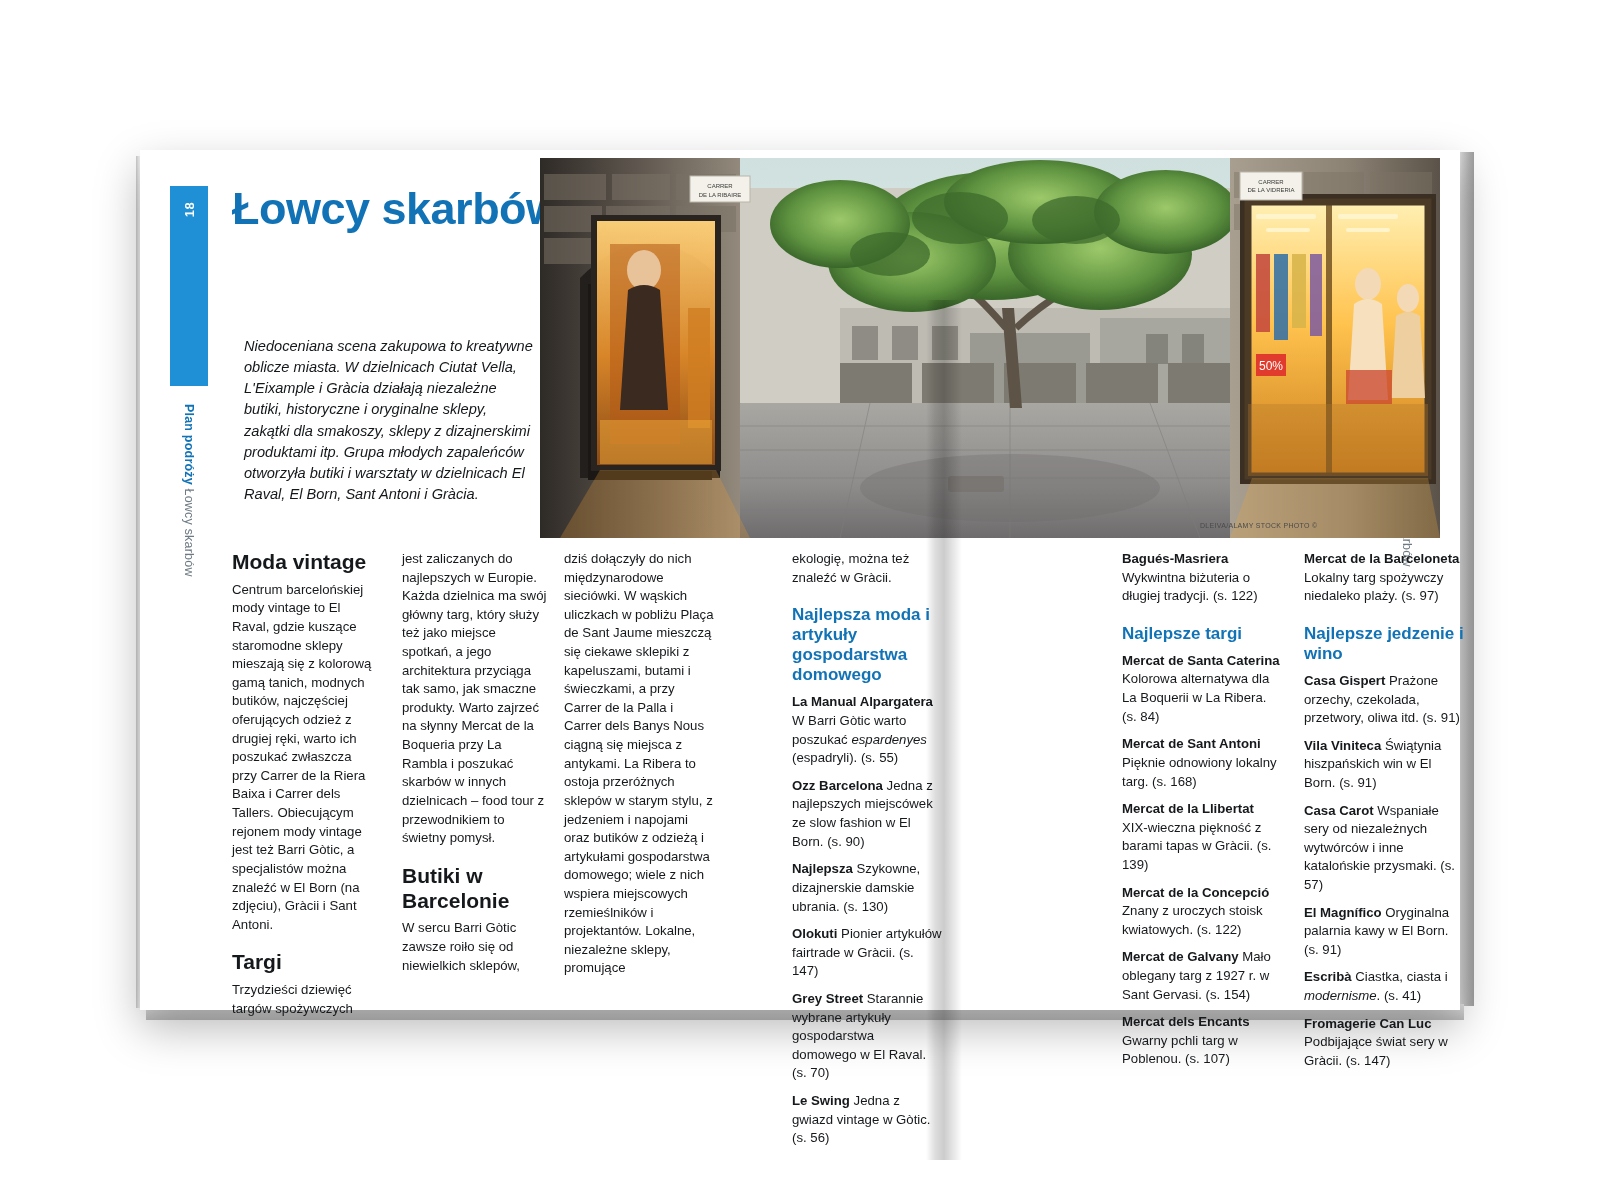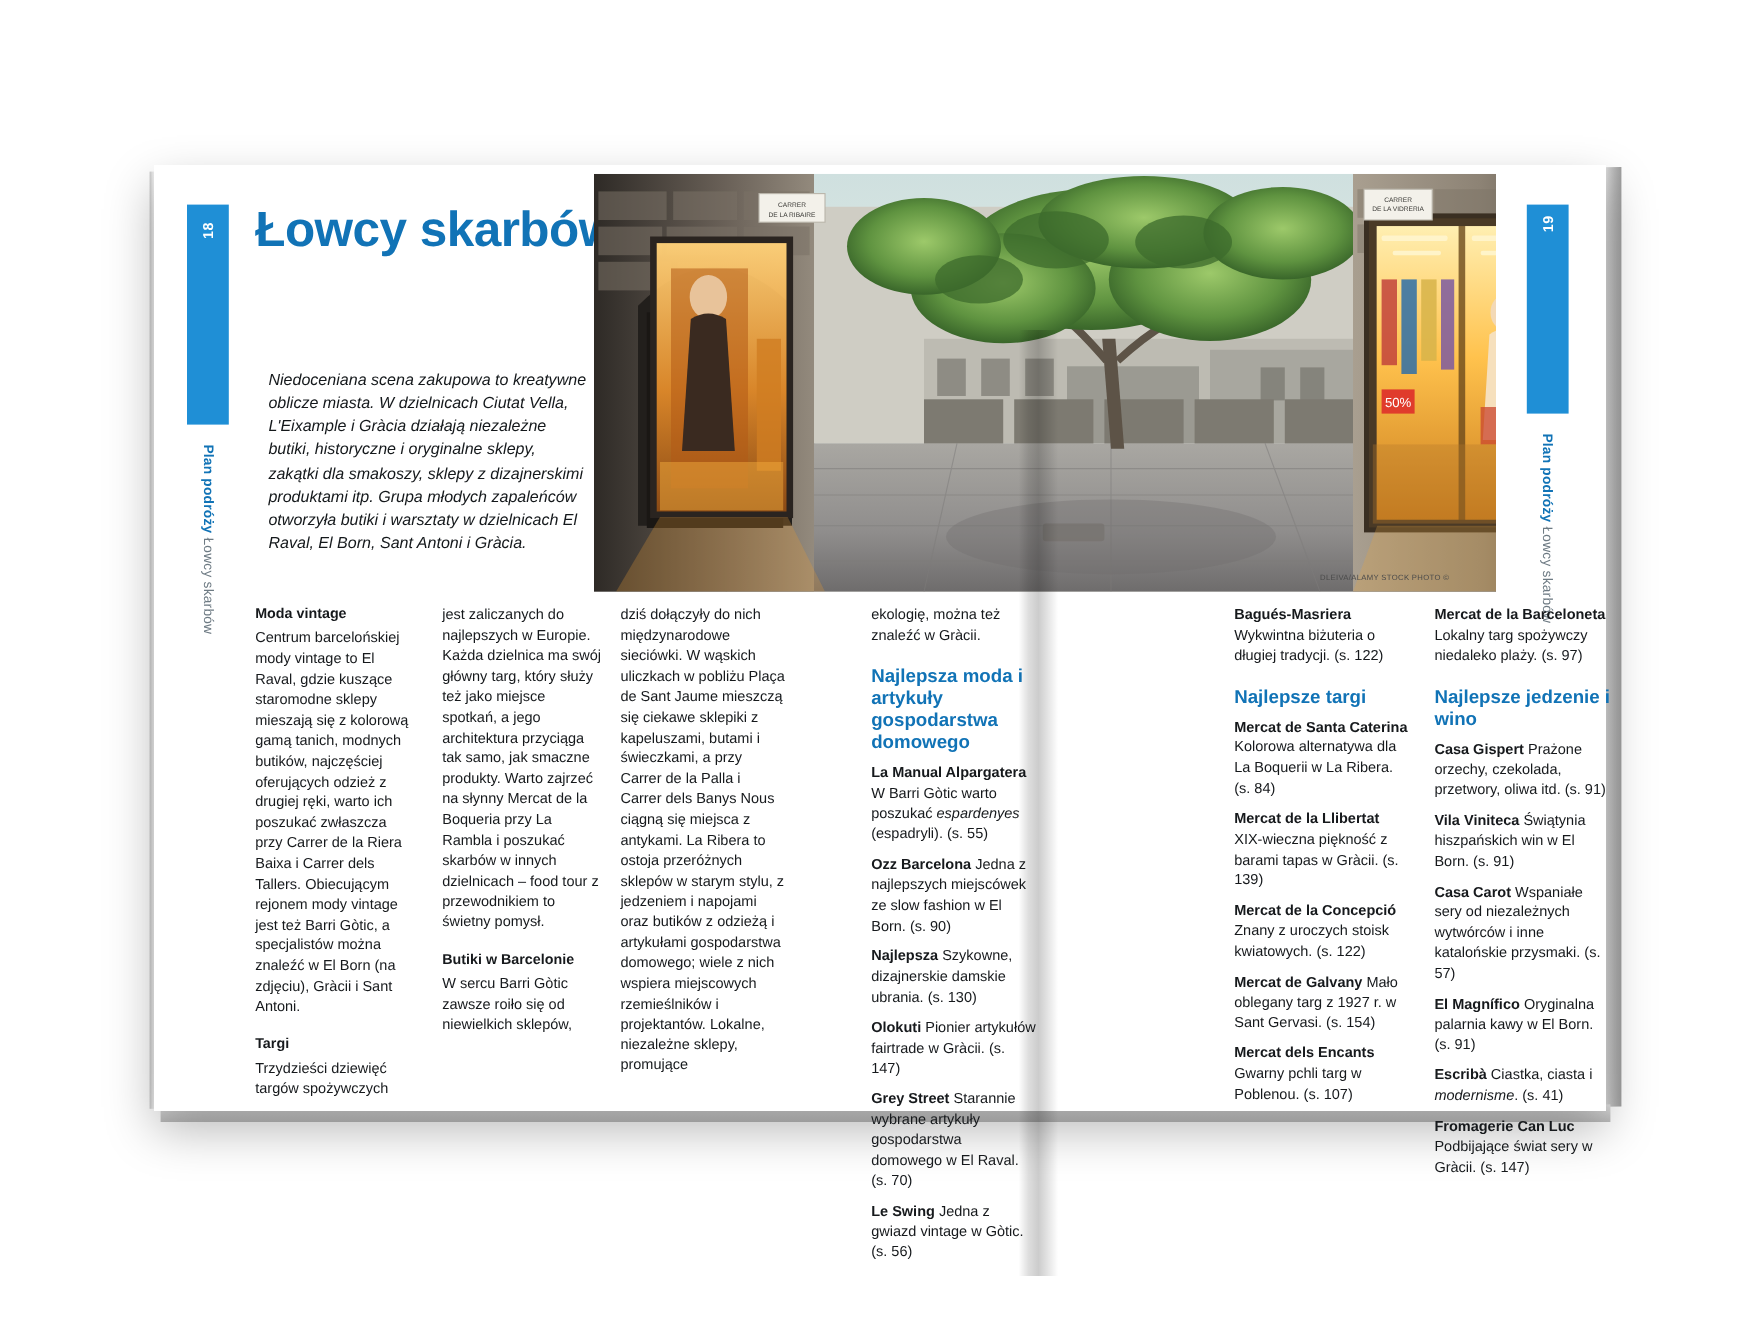--- a/index.html
+++ b/index.html
@@ -85,21 +85,21 @@
   .lead{
     position:absolute;left:104px;top:186px;width:292px;
     font-style:italic;
     font-size:14.6px;
     line-height:1.45;
     color:#14181b;
   }
 
   
   .photo{
-    position:absolute;left:400px;top:8px;width:820px;height:380px;
+    position:absolute;left:400px;top:8px;width:900px;height:380px;
     overflow:hidden;
   }
   .photo svg{display:block;}
   .credit{
     position:absolute;left:1060px;top:372px;
     font-size:7px;color:#4a4a4a;letter-spacing:.3px;
   }
 
   
   .col{
@@ -111,21 +111,21 @@
   }
   .c1{left:92px;width:145px;}
   .c2{left:262px;width:145px;}
   .c3{left:424px;width:150px;}
   .c4{left:652px;width:150px;}
   .c5{left:982px;width:158px;}
   .c6{left:1164px;width:160px;}
 
   .h2{
     font-weight:bold;
-    font-size:13px;
+    font-size:21px;
     color:#16191c;
     margin:0 0 6px 0;
     line-height:1.18;
   }
   .h2.sp{margin-top:16px;}
   .h3-blue{
     font-weight:bold;
     font-size:17px;
     color:#1173b6;
     line-height:1.18;
@@ -375,20 +375,21 @@
           <p class="ent"><b>Grey Street</b> <span>Starannie wybrane artykuły gospodarstwa domowego w El Raval. (s. 70)</span></p>
           <p class="ent"><b>Le Swing</b> <span>Jedna z gwiazd vintage w Gòtic. (s. 56)</span></p>
         </div>
     </div>
 
     <div class="col c5">
       <p class="ent"><b>Bagués-Masriera</b> <span>Wykwintna biżuteria o długiej tradycji. (s. 122)</span></p>
       <div class="h3-blue sp" style="color: rgb(17, 115, 182);">Najlepsze targi</div>
       <div id="c5list">
           <p class="ent"><b>Mercat de Santa Caterina</b> <span>Kolorowa alternatywa dla La Boquerii w La Ribera. (s. 84)</span></p>
+          <p class="ent"><b>Mercat de Sant Antoni</b> <span>Pięknie odnowiony lokalny targ. (s. 168)</span></p>
           <p class="ent"><b>Mercat de la Llibertat</b> <span>XIX-wieczna piękność z barami tapas w Gràcii. (s. 139)</span></p>
           <p class="ent"><b>Mercat de la Concepció</b> <span>Znany z uroczych stoisk kwiatowych. (s. 122)</span></p>
           <p class="ent"><b>Mercat de Galvany</b> <span>Mało oblegany targ z 1927 r. w Sant Gervasi. (s. 154)</span></p>
           <p class="ent"><b>Mercat dels Encants</b> <span>Gwarny pchli targ w Poblenou. (s. 107)</span></p>
         </div>
     </div>
 
     <div class="col c6">
       <p class="ent"><b>Mercat de la Barceloneta</b> <span>Lokalny targ spożywczy niedaleko plaży. (s. 97)</span></p>
       <div class="h3-blue sp" style="color: rgb(17, 115, 182);">Najlepsze jedzenie i wino</div>

